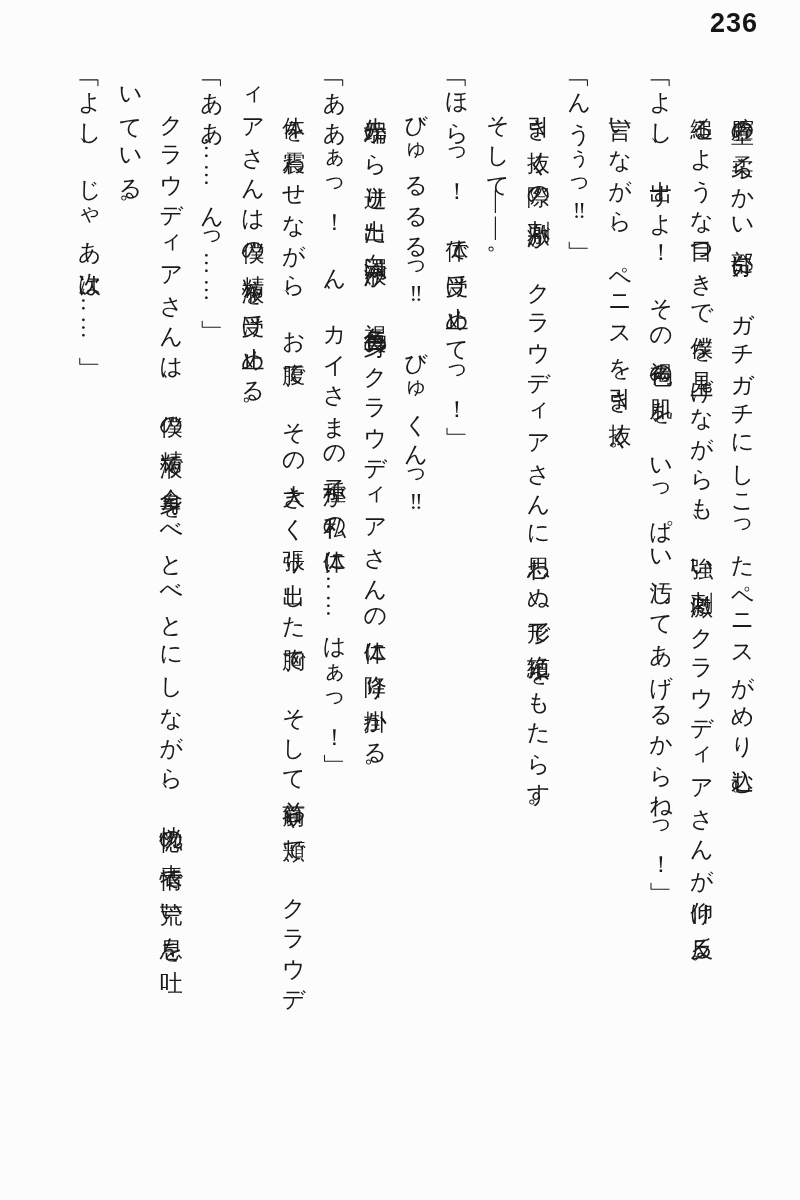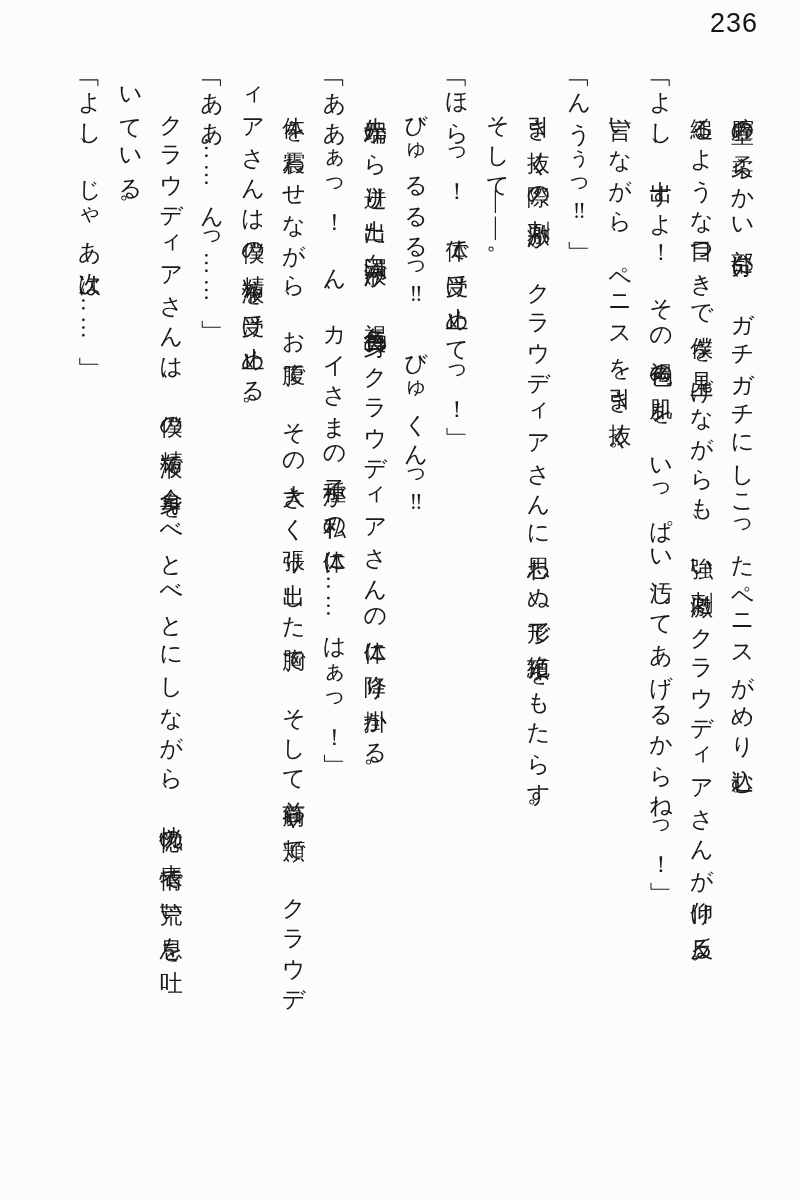--- a/index.html
+++ b/index.html
@@ -18,21 +18,21 @@
     height: 1200px;
     background: #fcfcfc;
     overflow: hidden;
   }
   .page-number {
     position: absolute;
     top: 8px;
     right: 42px;
     font-family: "Liberation Sans", "DejaVu Sans", sans-serif;
     font-size: 27px;
-    font-weight: 400;
+    font-weight: 700;
     color: #151515;
     letter-spacing: 1px;
   }
   .text-block {
     position: absolute;
     top: 72px;
     right: 38px;
     height: 1080px;
     writing-mode: vertical-rl;
     -webkit-writing-mode: vertical-rl;

